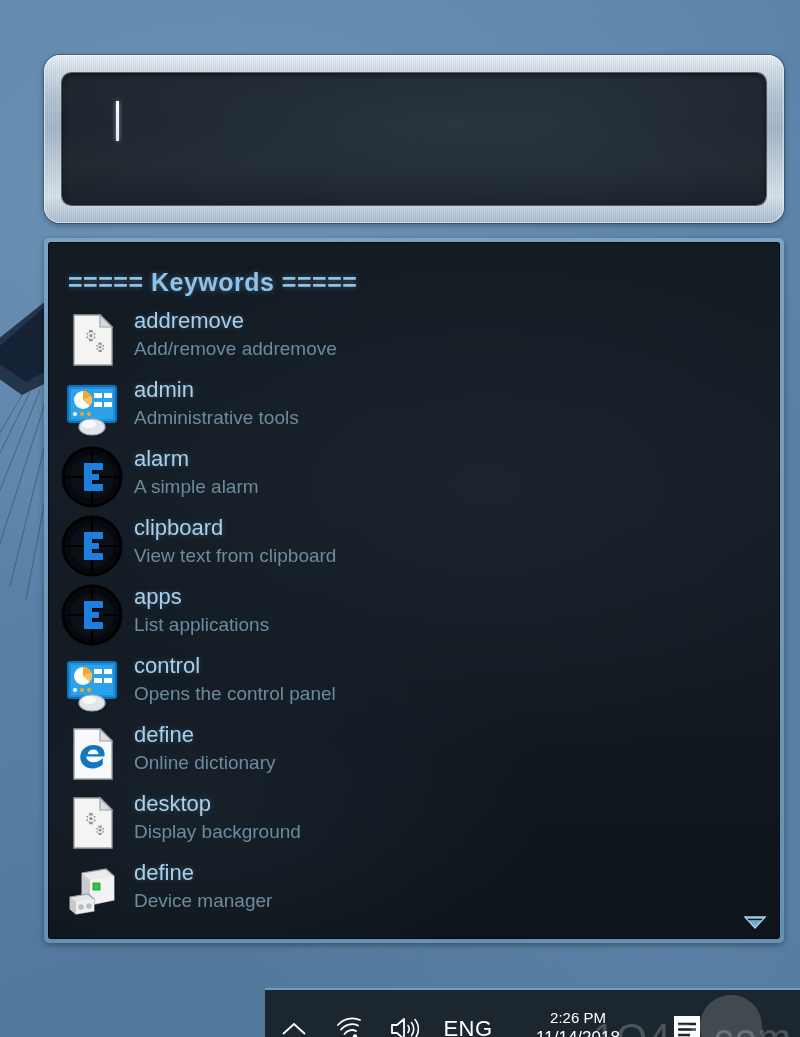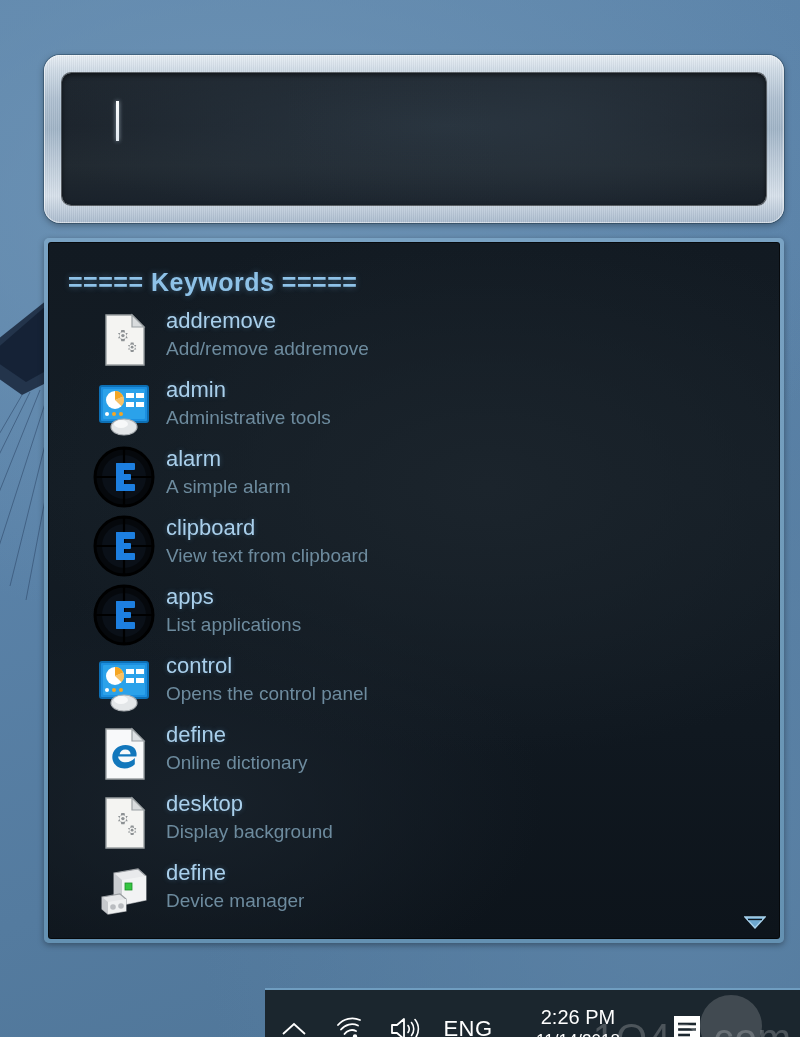--- a/index.html
+++ b/index.html
@@ -155,21 +155,20 @@
     text-shadow: 0 0 6px rgba(110,175,225,0.45);
     white-space: pre;
   }
 
   #results-list {
     position: absolute;
     left: 0;
     top: 62px;
     right: 0;
     bottom: 0;
-    padding-left: 32px;
   }
 
   .result-row {
     position: relative;
     height: 69px;
     padding-left: 86px;
     cursor: default;
   }
 
   .result-icon {
@@ -235,21 +234,21 @@
     font-size: 22px;
     letter-spacing: 0.5px;
   }
 
   #clock {
     width: 150px;
     text-align: center;
     line-height: 1.25;
     cursor: pointer;
   }
-  #clock-time { font-size: 20px; }
+  #clock-time { font-size: 15px; }
   #clock-date { font-size: 17px; }
 
   #action-center {
     width: 68px;
     display: flex;
     align-items: center;
     justify-content: center;
     height: 100%;
     cursor: pointer;
   }

